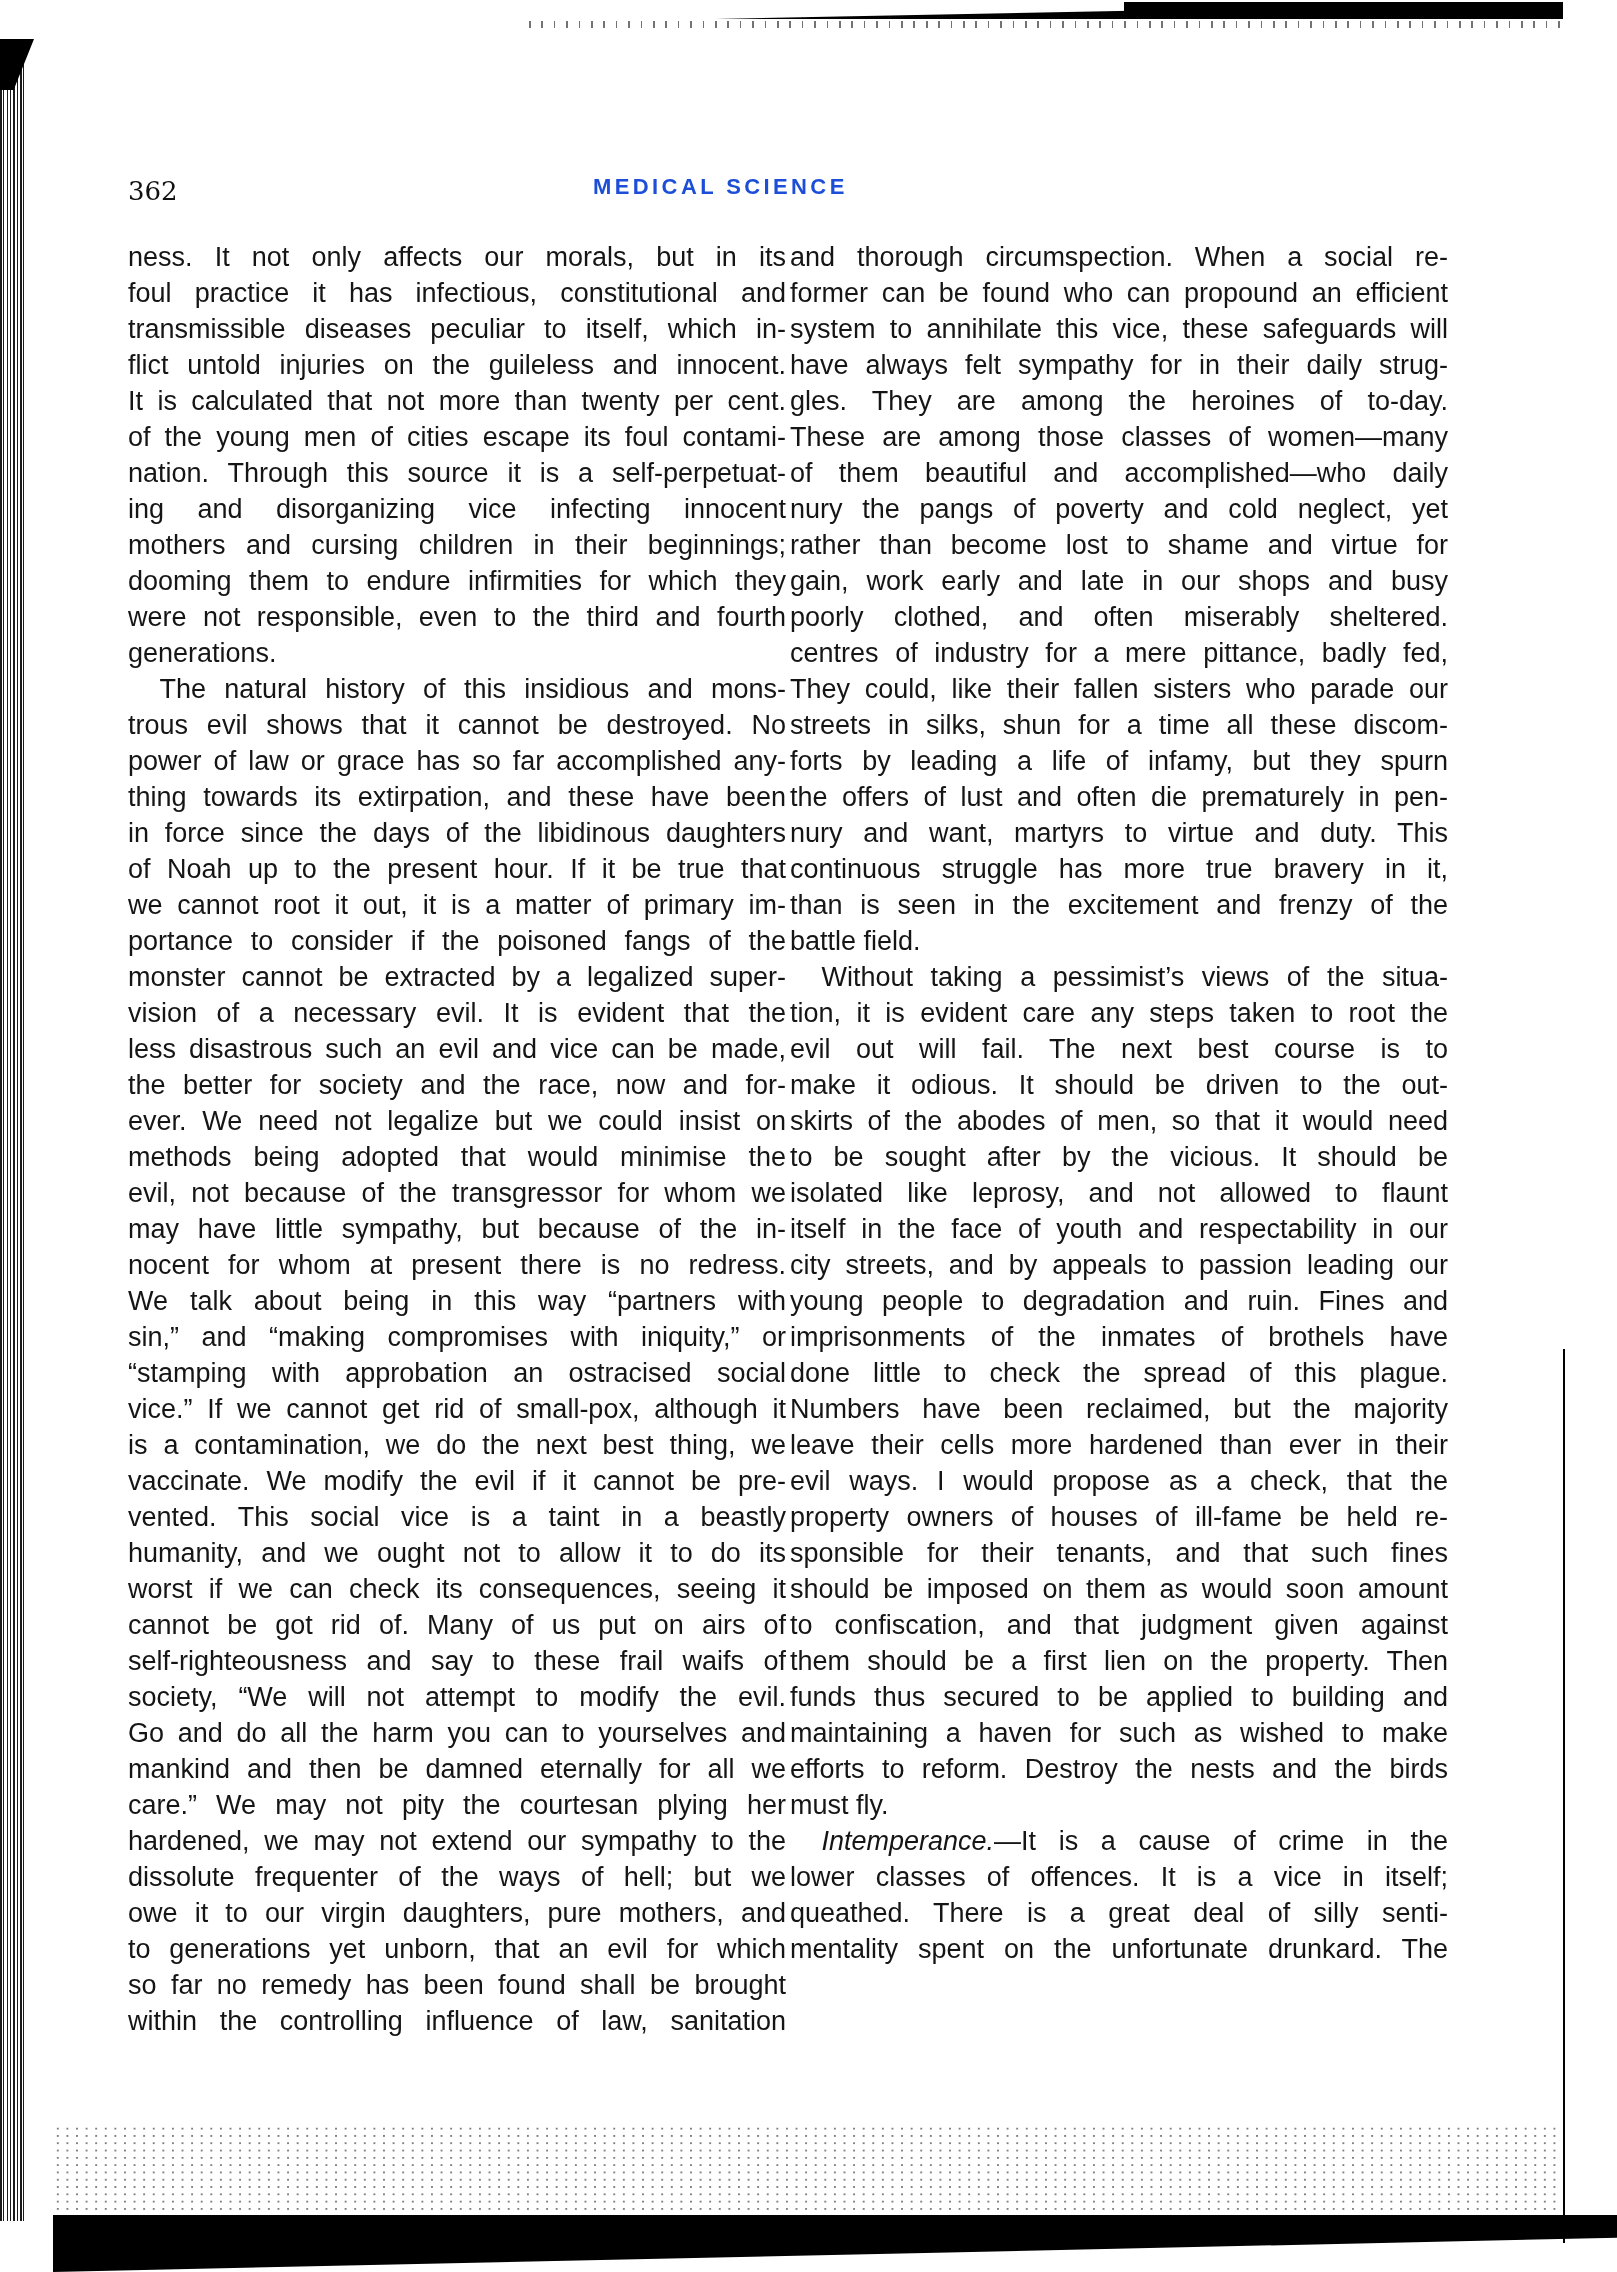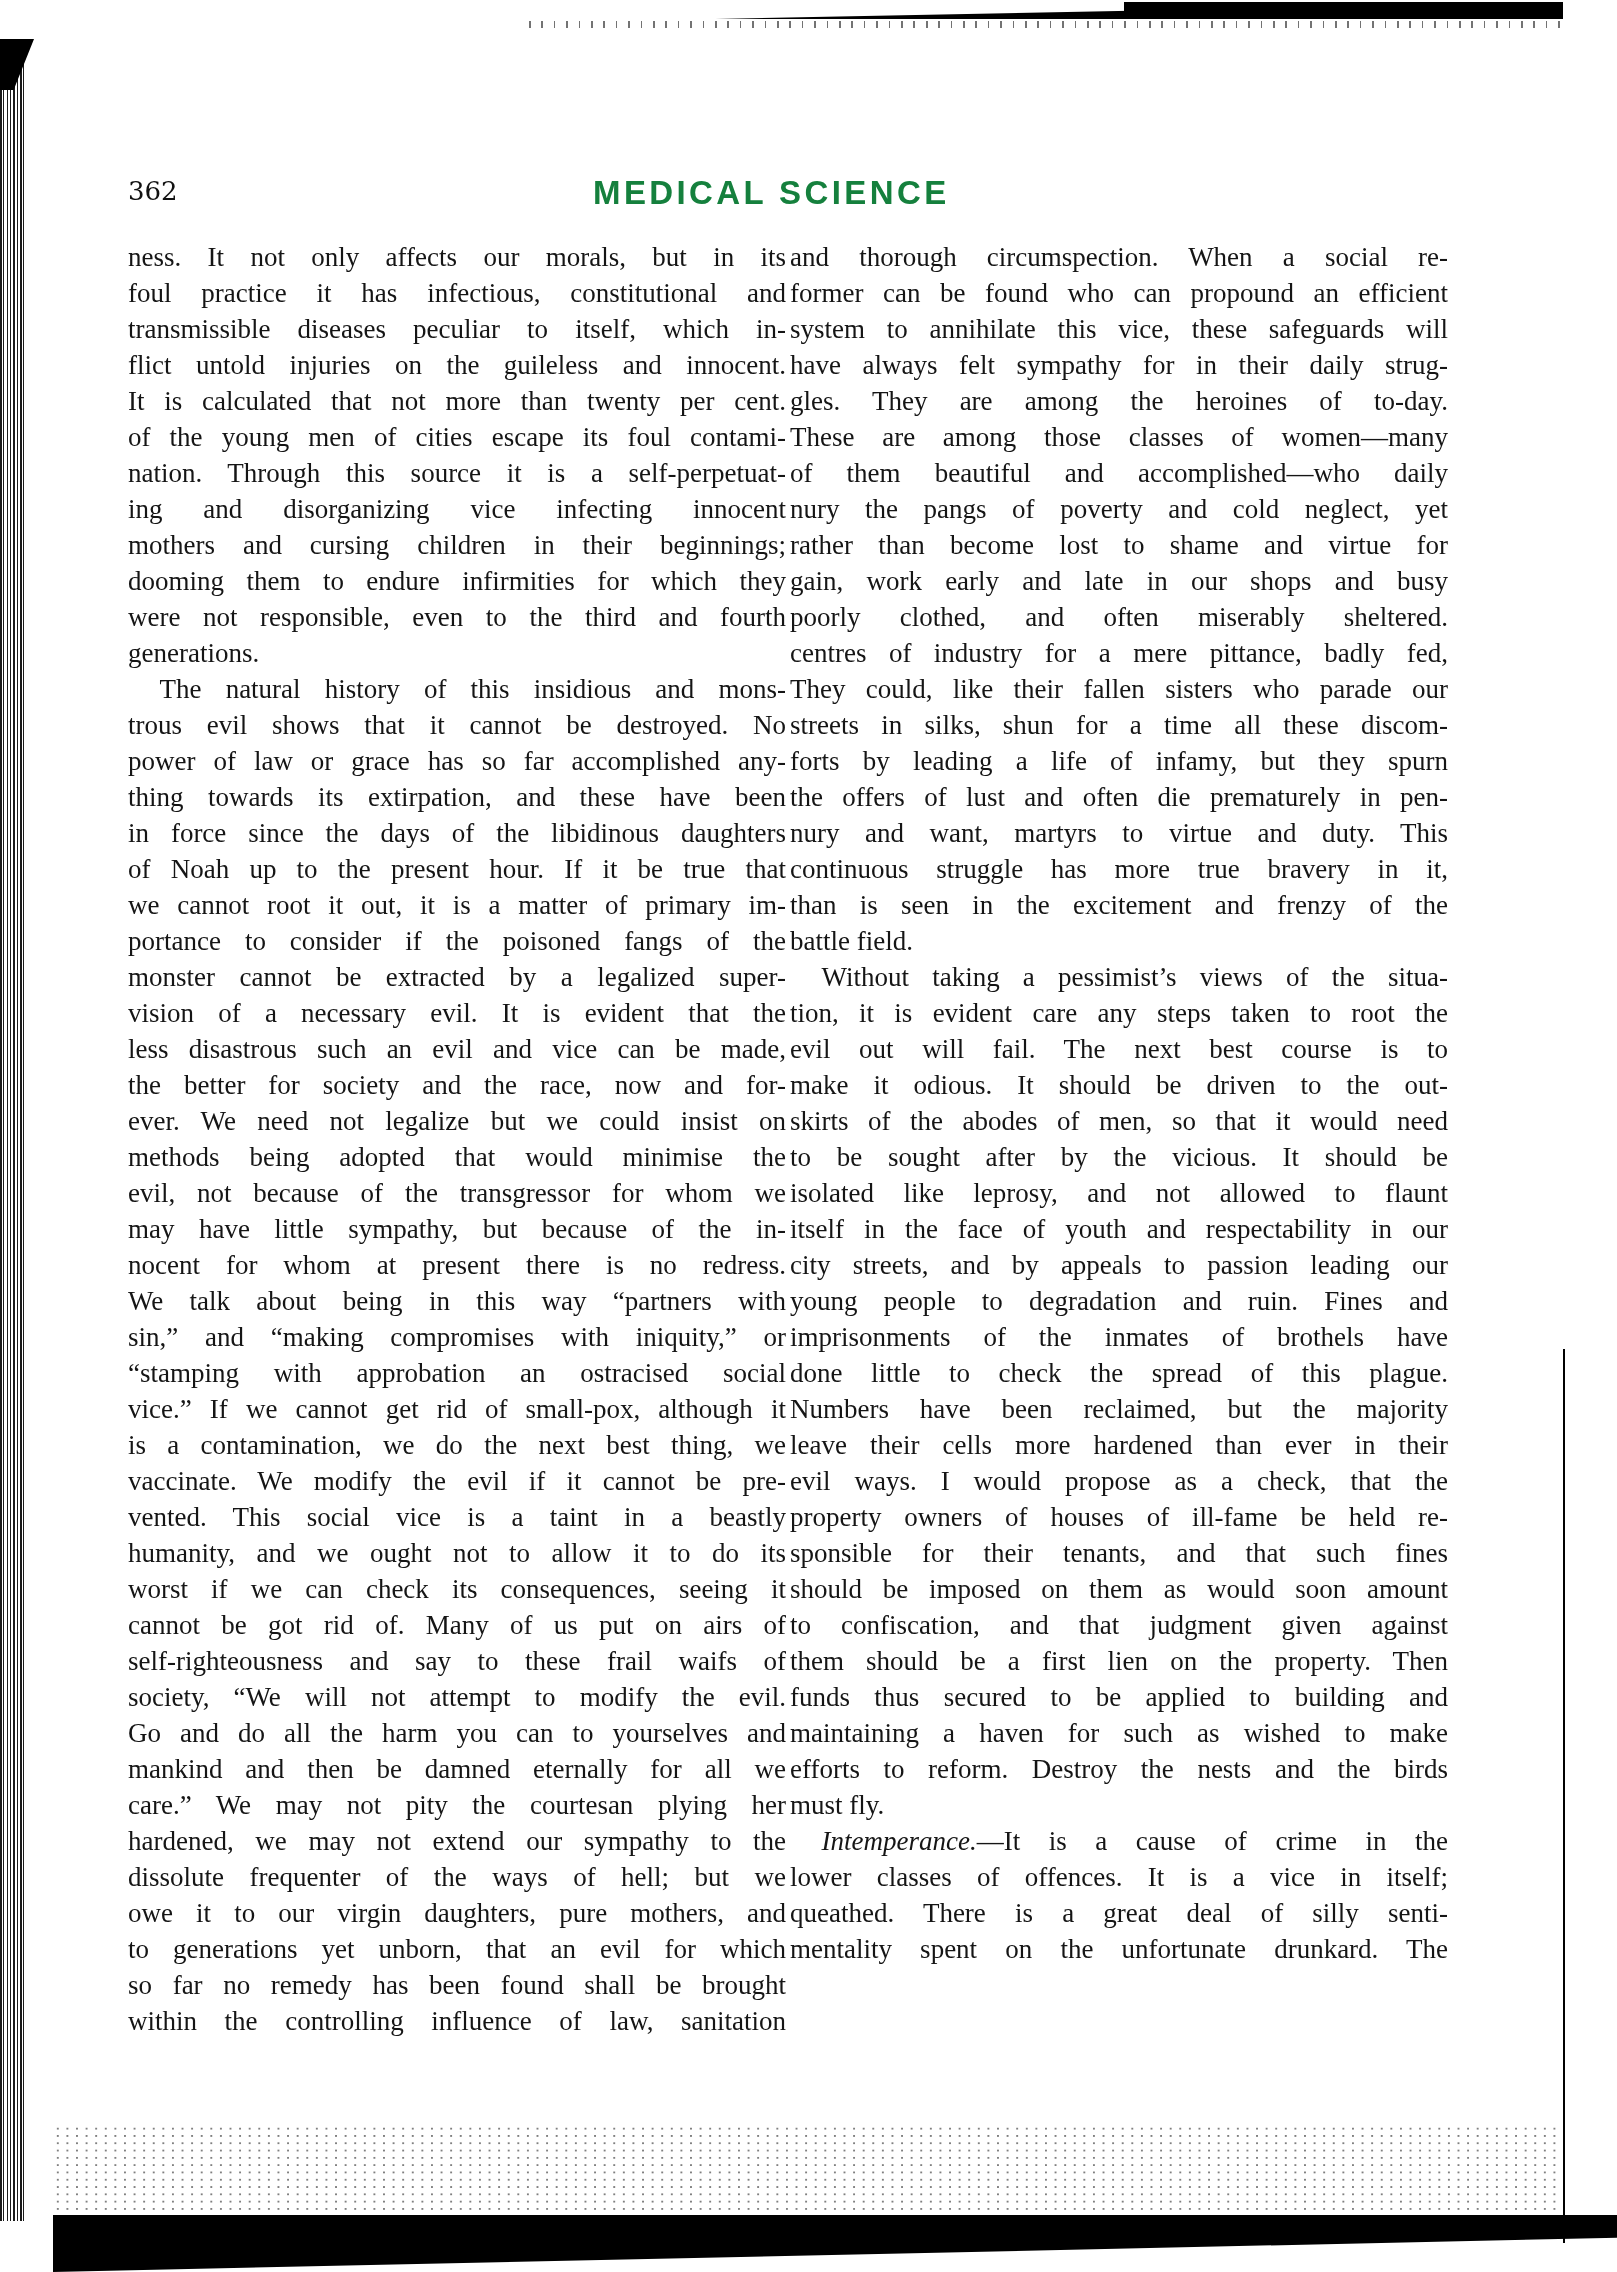--- a/index.html
+++ b/index.html
@@ -18,23 +18,23 @@
                  clip-path: polygon(0 0, 100% 0, 40% 100%, 0 100%); }
   .right-rule { position: absolute; left: 1563px; top: 1349px; width: 2.2px; height: 894px; background: #000; }
   .bottom-noise { position: absolute; left: 53px; top: 2125px; width: 1512px; height: 96px;
                   background: radial-gradient(circle, #000 0.8px, transparent 1.1px) 0 0 / 9.6px 7.3px; opacity: .5; }
   .bottom-bar { position: absolute; left: 53px; top: 2215px; width: 1564px; height: 57px; background: #000;
                 clip-path: polygon(0 0, 100% 0, 100% 40%, 0 100%); }
 
   .running-head { position: absolute; top: 169px; left: 0; width: 1618px; height: 45px; padding-left: 29px; }
   .page-number { position: absolute; left: 128px; top: 6.7px; font-family: "DejaVu Serif", serif; font-size: 26px; color: #111; }
   .journal-title { position: absolute; left: 593px; top: 4.5px; font-family: "Liberation Sans", sans-serif; font-weight: bold;
-                   font-size: 33px; letter-spacing: 3.4px; color: #15803d; }
+                   font-size: 22px; letter-spacing: 3.4px; color: #1d4ed8; }
 
-  .col { position: absolute; top: 239px; width: 658px; font-family: Liberation Serif, serif; font-size: 27px;
+  .col { position: absolute; top: 239px; width: 658px; font-family: Liberation Sans, sans-serif; font-size: 27px;
          line-height: 36px; color: #151515; text-align: justify; hyphens: manual; }
   .col-left { left: 128px; }
   .col-right { left: 790px; }
   .line { display: block; text-align: justify; text-align-last: justify; white-space: nowrap; overflow: hidden; }
   .line.last { text-align-last: left; }
   .line.indent { padding-left: 31.5px; }
   .italic { font-style: italic; }
 </style>
 </head>
 <body>

